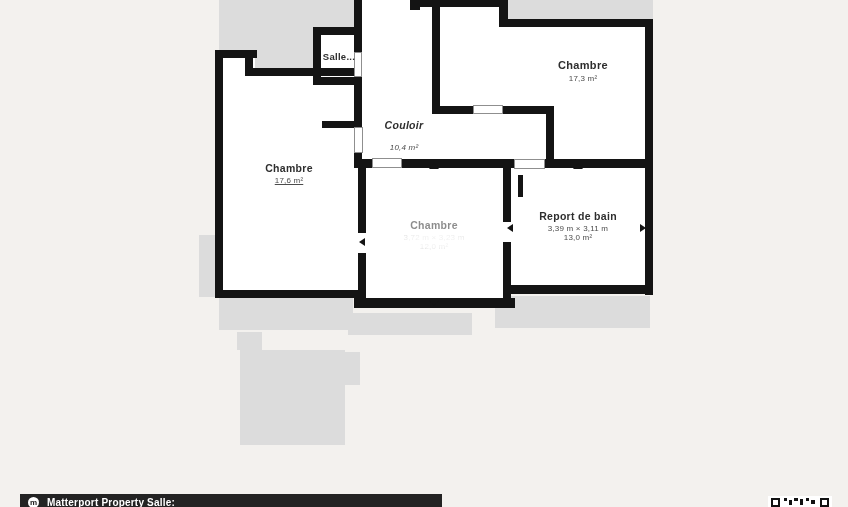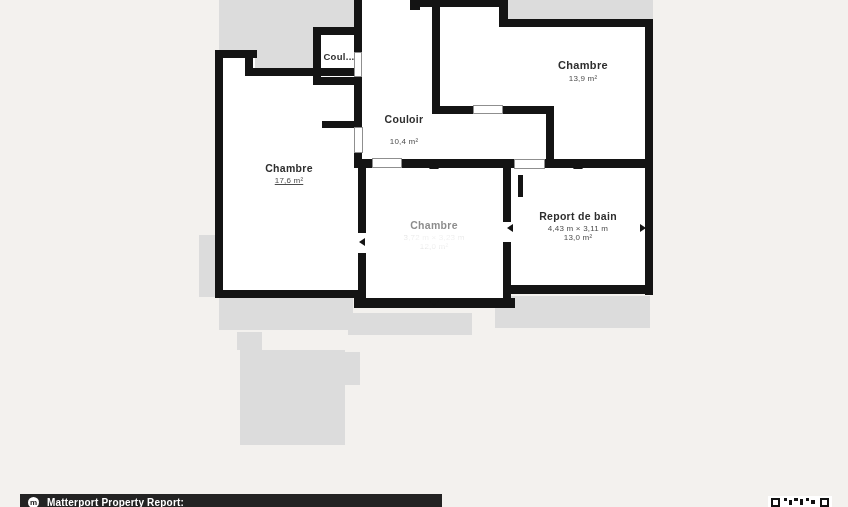--- a/index.html
+++ b/index.html
@@ -89,56 +89,56 @@
   <div class="tri tri-up" style="left:429px;top:163px;"></div>
   <div class="tri tri-down" style="left:429px;top:300px;"></div>
   <div class="tri tri-left" style="left:359px;top:238px;"></div>
   <div class="tri tri-right" style="left:505px;top:242px;"></div>
   <div class="tri tri-up" style="left:573px;top:163px;"></div>
   <div class="tri tri-down" style="left:573px;top:287px;"></div>
   <div class="tri tri-left" style="left:507px;top:224px;"></div>
   <div class="tri tri-right" style="left:640px;top:224px;"></div>
 
   <div class="room-label" style="left:339px;top:51px;">
-    <div class="room-name small">Coul...</div>
+    <div class="room-name small">Salle...</div>
   </div>
 
   <div class="room-label" style="left:583px;top:59px;">
     <div class="room-name big">Chambre</div>
-    <div class="room-dim" style="margin-top:3px;">13,9 m²</div>
+    <div class="room-dim" style="margin-top:3px;">17,3 m²</div>
   </div>
 
-  <div class="room-label" style="left:404px;top:113px;">
+  <div class="room-label" style="left:404px;top:119px;font-style:italic;">
     <div class="room-name">Couloir</div>
     <div class="room-dim" style="margin-top:12px;">10,4 m²</div>
   </div>
 
   <div class="room-label" style="left:289px;top:162px;">
     <div class="room-name">Chambre</div>
     <div class="room-dim" style="margin-top:2px;text-decoration:underline;">17,6 m²</div>
   </div>
 
   <div class="room-label" style="left:434px;top:219px;">
     <div class="room-name">Chambre</div>
     <div class="room-dim" style="margin-top:2px;">3,72 m × 3,23 m</div>
     <div class="room-dim">12,0 m²</div>
   </div>
 
   <div class="fade" style="left:380px;top:219px;width:110px;height:12px;background:rgba(255,255,255,0.45);"></div>
   <div class="fade" style="left:382px;top:229px;width:106px;height:24px;background:radial-gradient(ellipse at 50% 50%, rgba(255,255,255,0.92) 35%, rgba(255,255,255,0.72) 70%, rgba(255,255,255,0.45) 100%);"></div>
 
   <div class="room-label" style="left:578px;top:210px;">
     <div class="room-name">Report de bain</div>
-    <div class="room-dim" style="margin-top:2px;">4,43 m × 3,11 m</div>
+    <div class="room-dim" style="margin-top:2px;">3,39 m × 3,11 m</div>
     <div class="room-dim">13,0 m²</div>
   </div>
 
   <div class="footer-bar" style="left:20px;top:494px;width:422px;height:13px;">
     <span class="logo">m</span>
-    <span class="footer-text">Matterport Property Report:</span>
+    <span class="footer-text">Matterport Property Salle:</span>
   </div>
 
   <div class="qr" style="left:768px;top:496px;width:64px;height:11px;">
     <div class="qr-sq" style="left:3px;top:2px;width:9px;height:9px;">
       <div class="qr-dot" style="left:2px;top:2px;width:5px;height:5px;"></div>
     </div>
     <div class="qr-sq" style="left:52px;top:2px;width:9px;height:9px;">
       <div class="qr-dot" style="left:2px;top:2px;width:5px;height:5px;"></div>
     </div>
     <div class="qr-sq" style="left:16px;top:2px;width:3px;height:3px;"></div>

